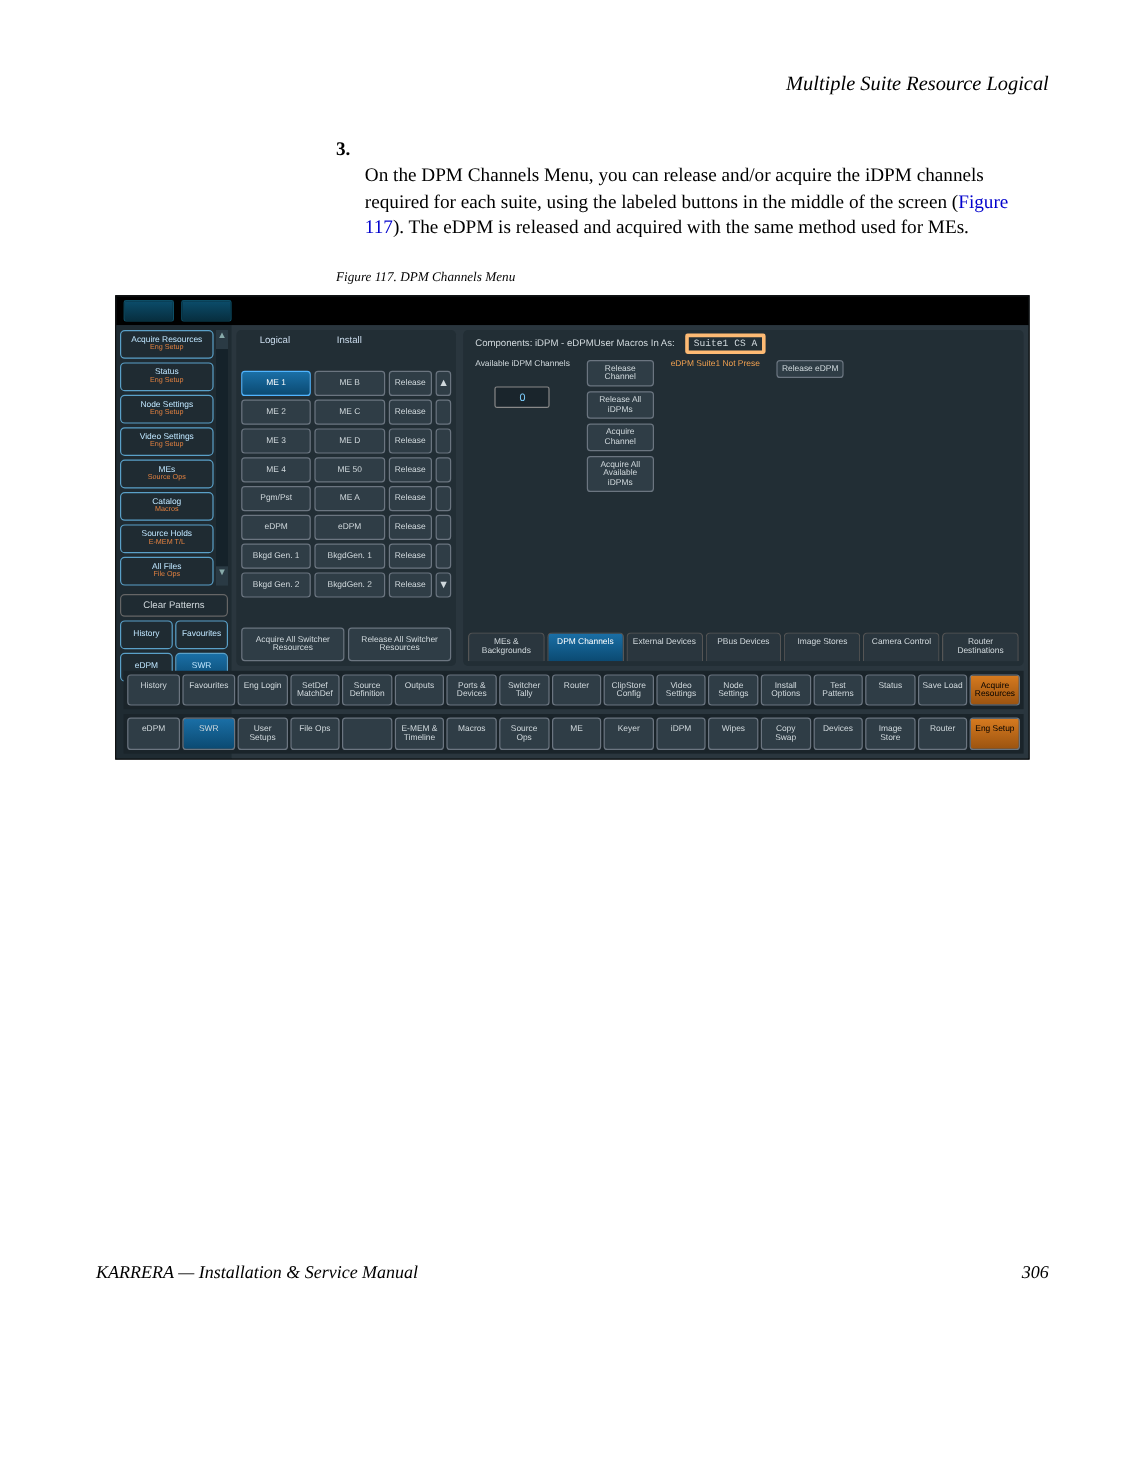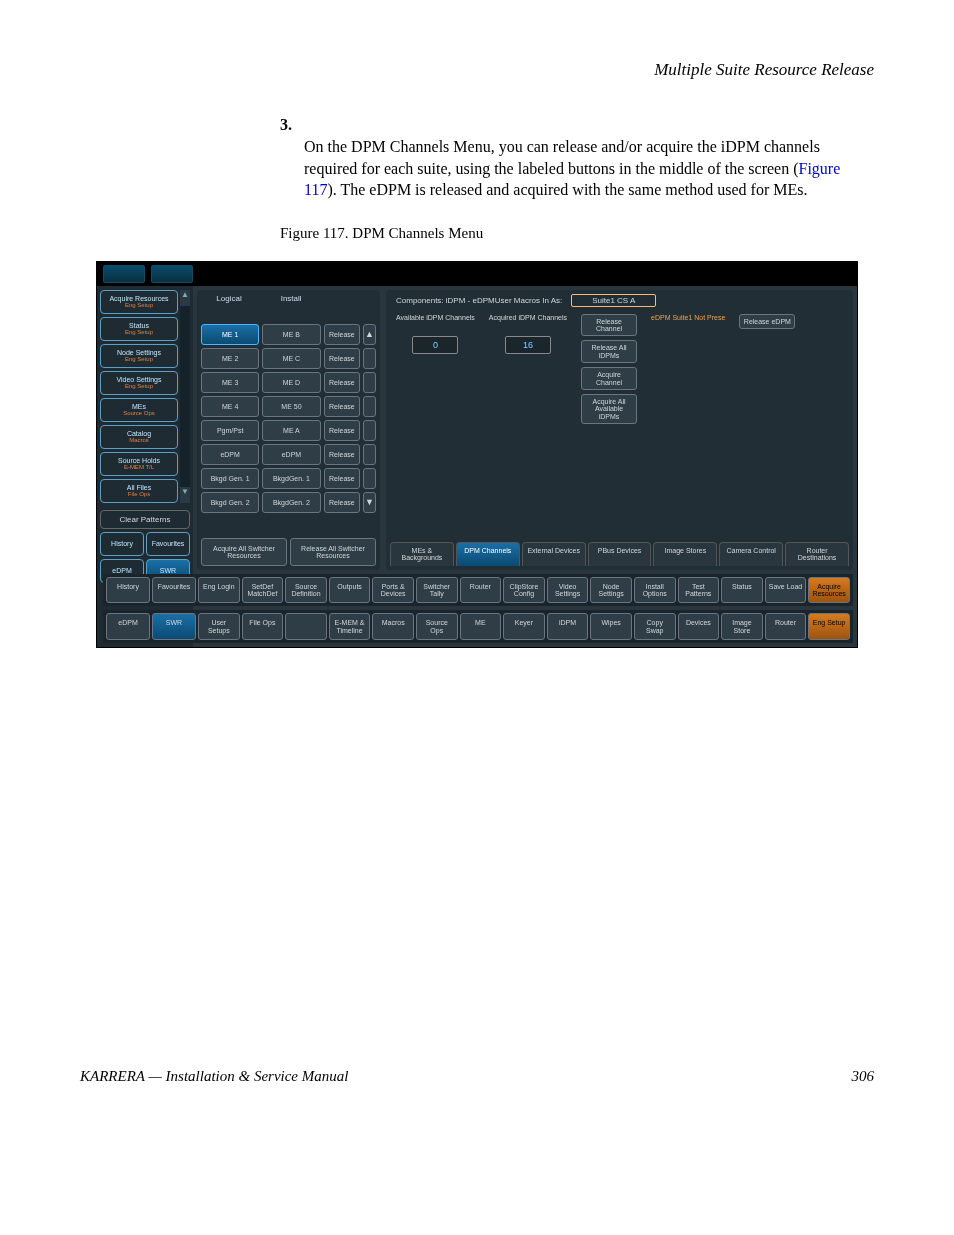--- a/index.html
+++ b/index.html
@@ -28,22 +28,23 @@
     font-size: 16px;
   }
   .step-text {
     font-size: 16px;
     line-height: 1.35;
     margin-top: 20px;
   }
   .step-text .link { color: #0000cc; }
   .fig-caption {
     margin-left: 200px;
-    font-size: 15px;
-    margin-bottom: 19px;
+    font-style: italic;
+    font-size: 11px;
+    margin-bottom: 9px;
   }
   .screenshot {
     margin: 0 auto 40px auto;
     width: 760px;
     background: #27333a;
     border: 1px solid #000;
     font-family: Arial, sans-serif;
     font-size: 8px;
     color: #d0d8dc;
   }
@@ -246,21 +247,21 @@
     display: flex;
     justify-content: space-between;
     font-style: italic;
     font-size: 15px;
     margin-top: 420px;
   }
 </style>
 </head>
 <body>
 
-<div class="header-right">Multiple Suite Resource Release</div>
+<div class="header-right">Multiple Suite Resource Logical</div>
 
 <div class="step">
   <div class="step-num">3.</div>
   <div class="step-text">
     <span>On the DPM Channels Menu, you can release and/or acquire the iDPM channels required for each suite, using the labeled buttons in the middle of the screen (</span><span class="link">Figure 117</span><span>). The eDPM is released and acquired with the same method used for MEs.</span>
   </div>
 </div>
 
 <div class="fig-caption">Figure 117.  DPM Channels Menu</div>
 
@@ -387,31 +388,27 @@
             <div class="sbtn wide">Release All Switcher Resources</div>
           </div>
         </div>
 
         <div class="col-panel right">
           <div class="right-top">
             <span>Components: iDPM - eDPM</span>
             <span>
               <span>User Macros In As:</span>
               &nbsp;&nbsp;
-              <span style="border:1px solid #fdba74;padding:1px 20px;border-radius:2px;">Suite1  CS A</span>
+              <span style="border:3px solid #fdba74;padding:1px 4px;border-radius:2px;font-family:Liberation Mono, monospace;">Suite1  CS A</span>
             </span>
           </div>
           <div class="right-grid">
             <div class="rcol">
               <div class="rcol-label">Available iDPM Channels</div>
               <div class="valbox">0</div>
-            </div>
-            <div class="rcol">
-              <div class="rcol-label">Acquired iDPM Channels</div>
-              <div class="valbox">16</div>
             </div>
             <div class="rcol">
               <div class="ctlbtn">Release Channel</div>
               <div class="ctlbtn">Release All iDPMs</div>
               <div class="ctlbtn">Acquire Channel</div>
               <div class="ctlbtn">Acquire All Available iDPMs</div>
             </div>
             <div class="rcol">
               <div class="status-text">eDPM Suite1 Not Prese</div>
             </div>

